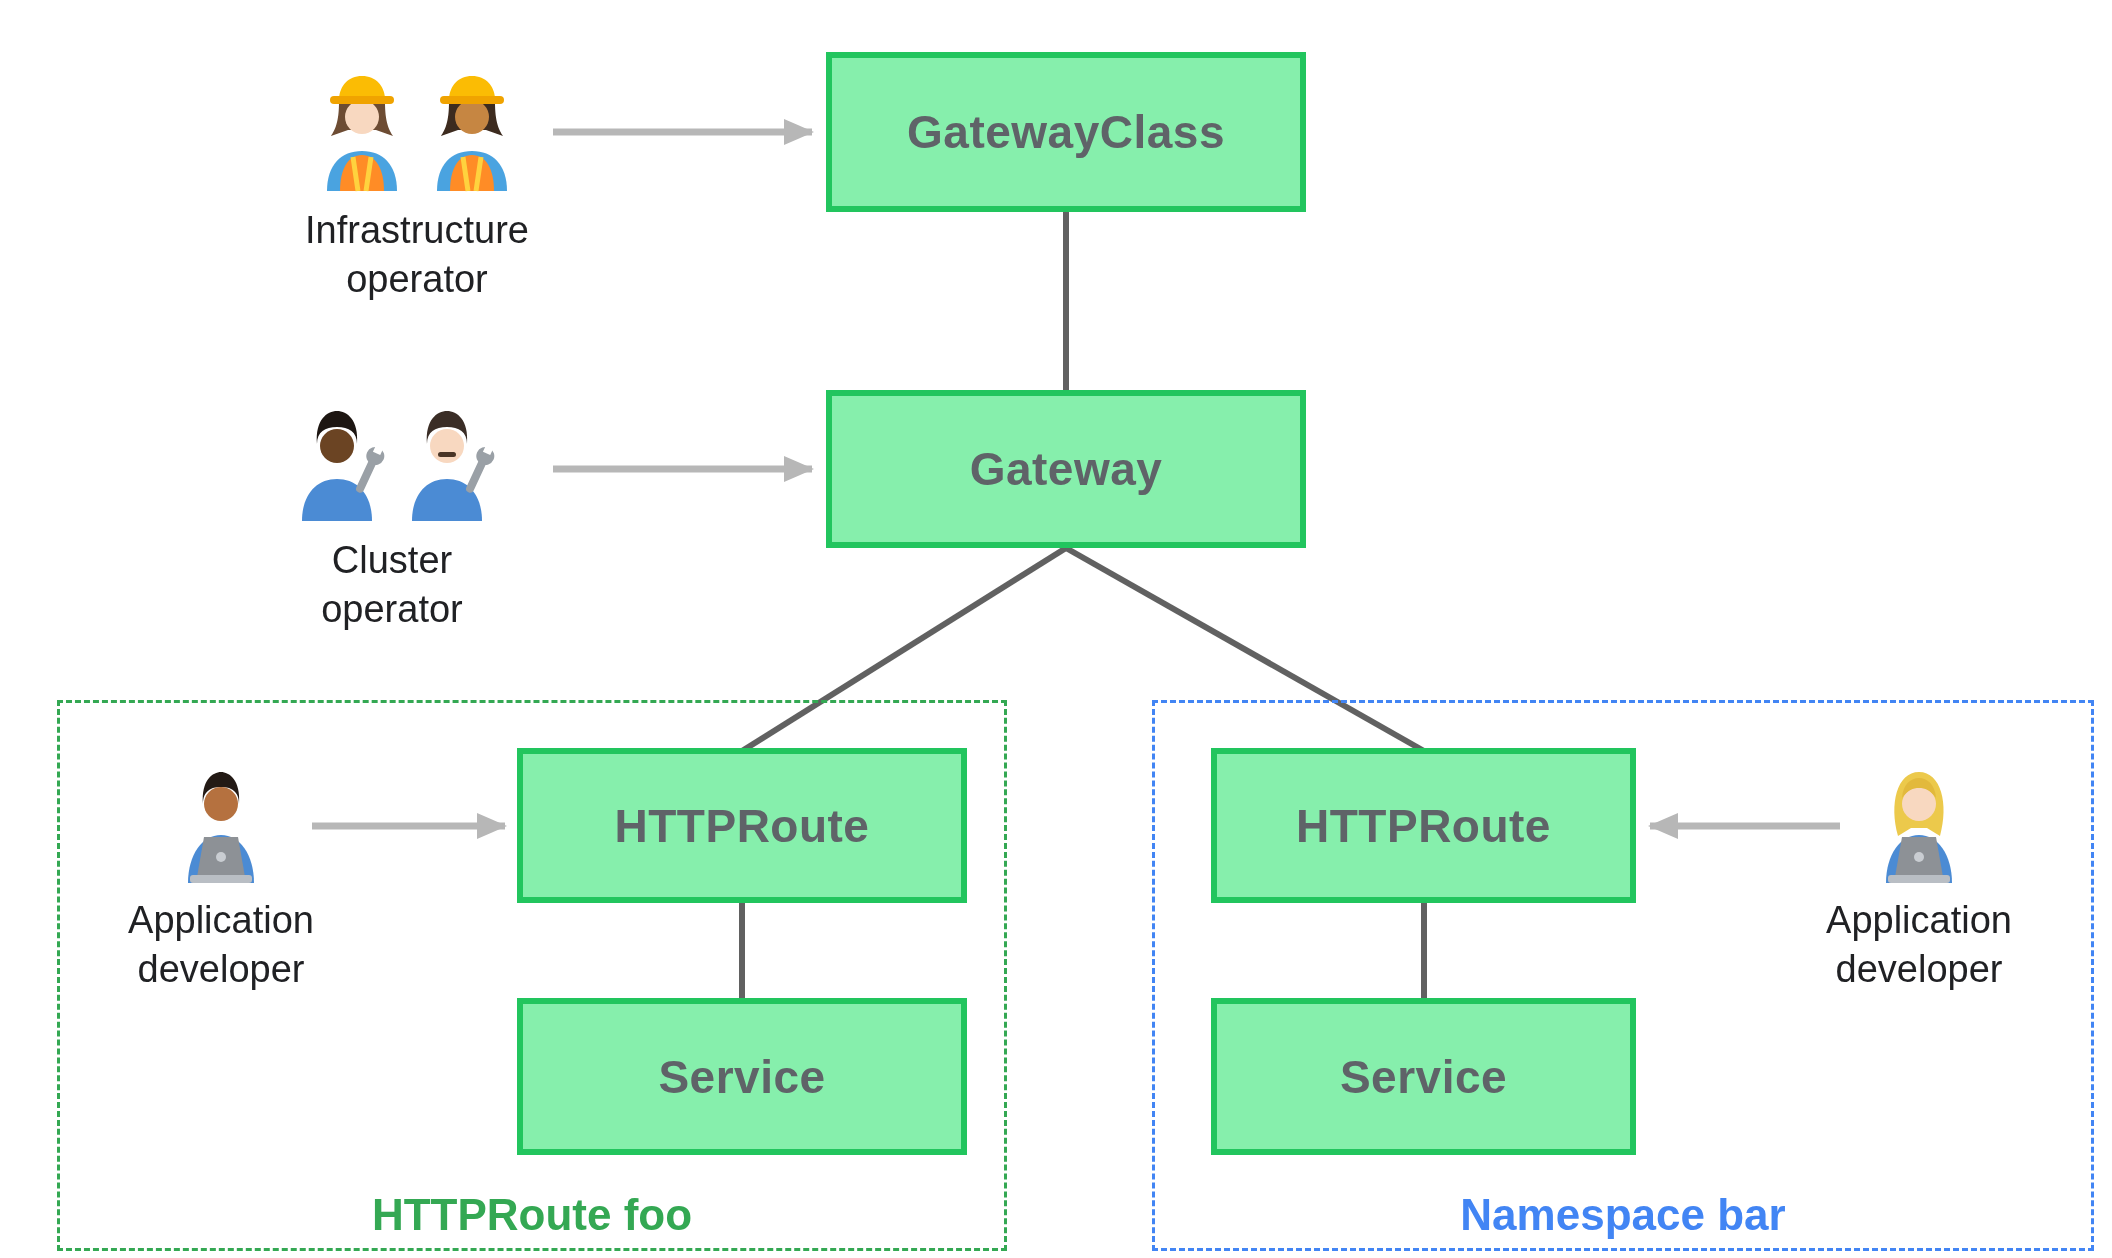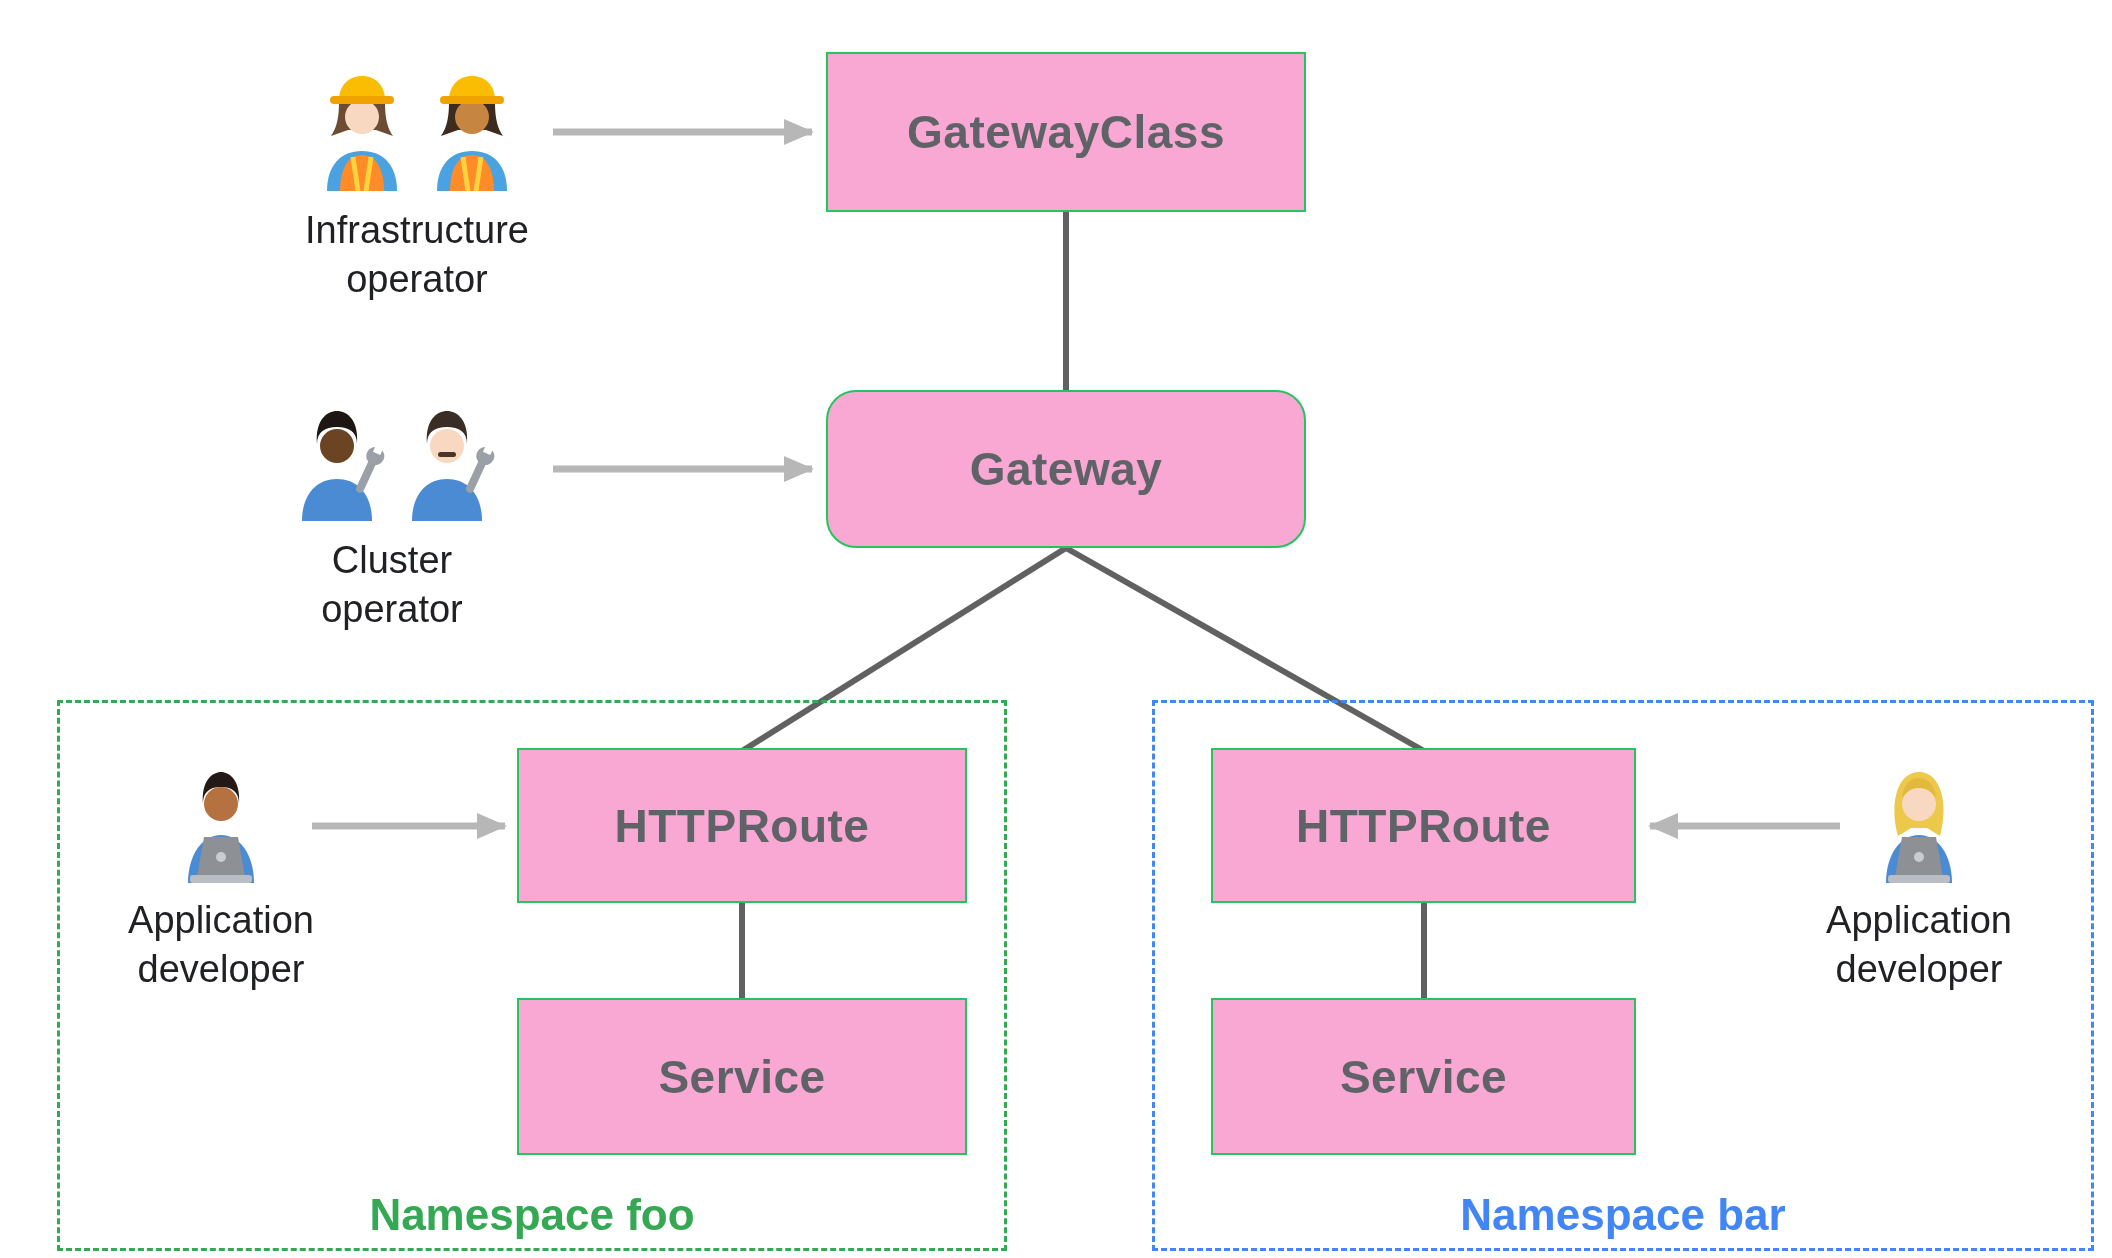--- a/index.html
+++ b/index.html
@@ -14,33 +14,33 @@
   .overlay {
     position: absolute;
     left: 0; top: 0;
     width: 2112px; height: 1258px;
     pointer-events: none;
   }
   
   .box {
     position: absolute;
     box-sizing: border-box;
-    background: #f9a8d4;
-    border: 2px solid #22c55e;
+    background: #86efac;
+    border: 6px solid #22c55e;
     display: flex;
     align-items: center;
     justify-content: center;
     font-size: 46px;
     font-weight: bold;
     color: #5f6368;
     letter-spacing: 0.5px;
     z-index: 3;
   }
   .b-gatewayclass { left: 826px; top: 52px;  width: 480px; height: 160px; }
-  .b-gateway      { left: 826px; top: 390px; width: 480px; height: 158px; border-radius: 30px; }
+  .b-gateway      { left: 826px; top: 390px; width: 480px; height: 158px; }
   .b-httproute-foo{ left: 517px; top: 748px; width: 450px; height: 155px; }
   .b-service-foo  { left: 517px; top: 998px; width: 450px; height: 157px; }
   .b-httproute-bar{ left: 1211px; top: 748px; width: 425px; height: 155px; }
   .b-service-bar  { left: 1211px; top: 998px; width: 425px; height: 157px; }
 
   
   .ns {
     position: absolute;
     box-sizing: border-box;
     z-index: 1;
@@ -110,21 +110,21 @@
     <line x1="742" y1="903" x2="742" y2="1001" stroke="#616161" stroke-width="6"></line>
     <line x1="1424" y1="903" x2="1424" y2="1001" stroke="#616161" stroke-width="6"></line>
 
     <line x1="553" y1="132" x2="812" y2="132" stroke="#b7b7b7" stroke-width="7" marker-end="url(#arrowhead)"></line>
     <line x1="553" y1="469" x2="812" y2="469" stroke="#b7b7b7" stroke-width="7" marker-end="url(#arrowhead)"></line>
     <line x1="312" y1="826" x2="505" y2="826" stroke="#b7b7b7" stroke-width="7" marker-end="url(#arrowhead)"></line>
     <line x1="1840" y1="826" x2="1650" y2="826" stroke="#b7b7b7" stroke-width="7" marker-end="url(#arrowhead)"></line>
   </svg>
 
   <div class="ns ns-foo">
-    <div class="ns-label">Namespace foo</div>
+    <div class="ns-label">HTTPRoute foo</div>
   </div>
   <div class="ns ns-bar">
     <div class="ns-label">Namespace bar</div>
   </div>
 
   <div class="box b-gatewayclass">
     <span>GatewayClass</span>
   </div>
   <div class="box b-gateway">
     <span>Gateway</span>

